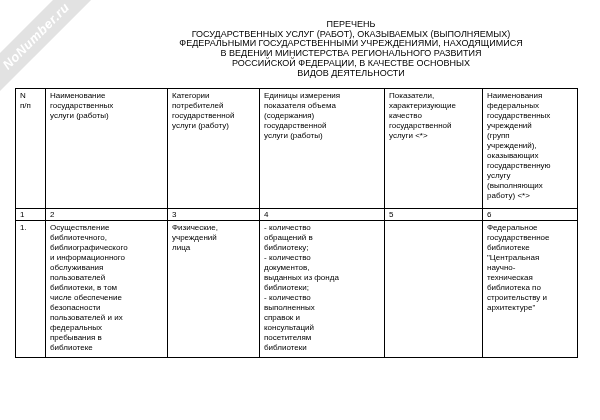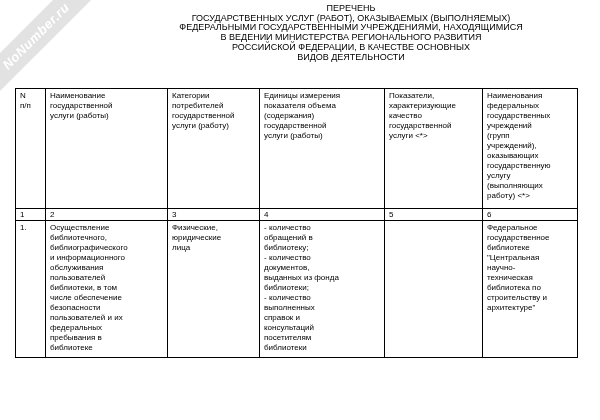--- a/index.html
+++ b/index.html
@@ -38,21 +38,21 @@
     color:var(--ribbon-text);
     font-size:13px;
     font-weight:bold;
     font-style:italic;
     letter-spacing:0.5px;
     white-space:nowrap;
   }
   
   .doc-title{
     position:absolute;
-    left:101px;top:4px;
+    left:101px;top:20px;
     width:500px;
     text-align:center;
     font-size:9px;
     line-height:9.7px;
     white-space:pre-line;
     color:var(--ink);
     z-index:2;
   }
   
   table.doc-table{
@@ -103,21 +103,21 @@
       <col style="width:92px">
       <col style="width:125px">
       <col style="width:98px">
       <col style="width:95px">
     </colgroup>
     <tbody>
       <tr class="header-row">
         <td>N
 п/п</td>
         <td>Наименование
-государственной
+государственных
 услуги (работы)</td>
         <td>Категории
 потребителей
 государственной
 услуги (работу)</td>
         <td>Единицы измерения
 показателя объема
 (содержания)
 государственной
 услуги (работы)</td>
@@ -155,21 +155,21 @@
 обслуживания
 пользователей
 библиотеки, в том
 числе обеспечение
 безопасности
 пользователей и их
 федеральных
 пребывания в
 библиотеке</td>
         <td>Физические,
-юридические
+учреждений
 лица</td>
         <td>- количество
 обращений в
 библиотеку;
 - количество
 документов,
 выданных из фонда
 библиотеки;
 - количество
 выполненных

